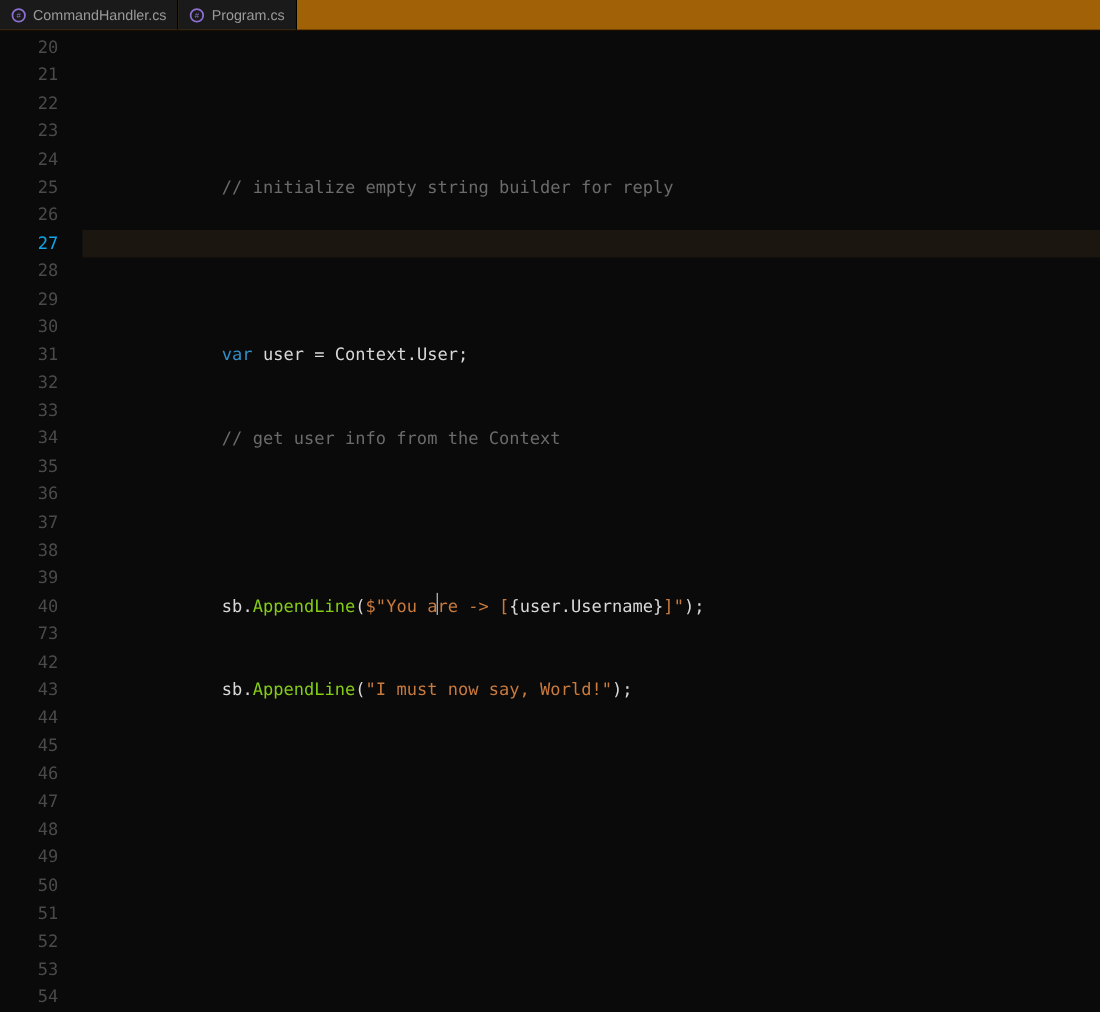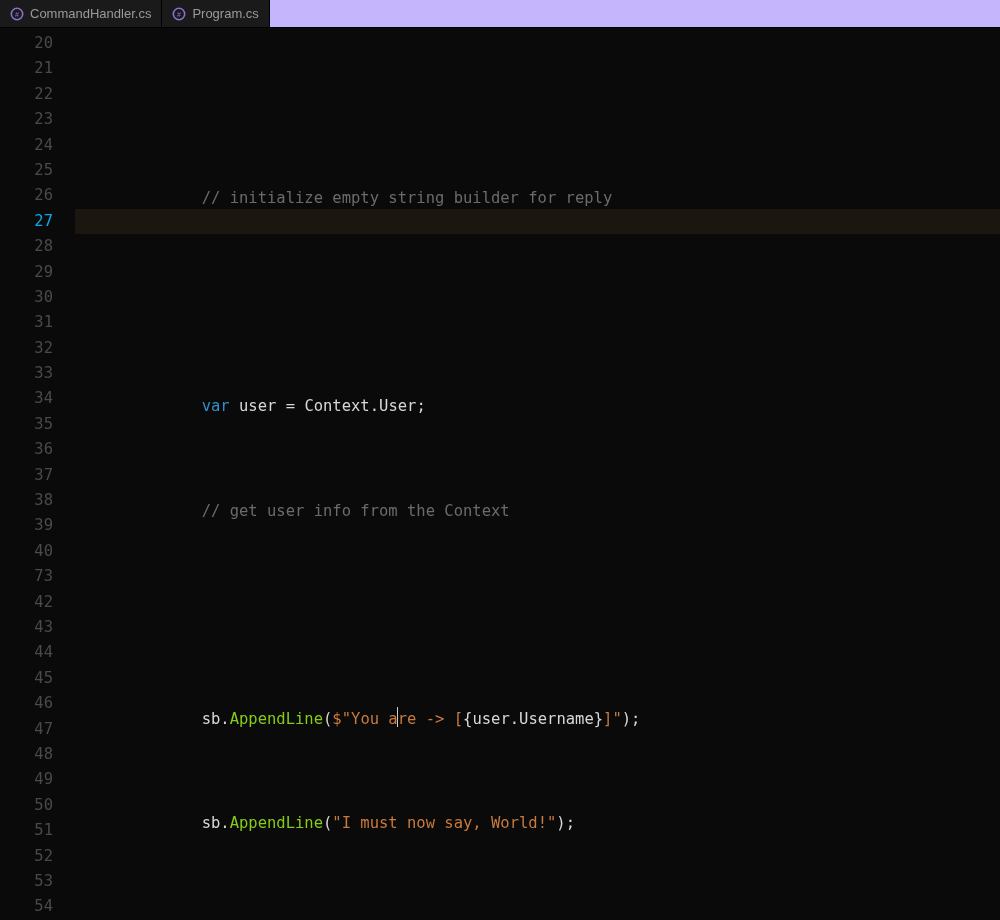--- a/index.html
+++ b/index.html
@@ -8,21 +8,21 @@
     font-family: "SF Mono", "Monaco", "Menlo", "Consolas", monospace;
     font-size: 15.5px;
     color: #ddd;
     overflow: hidden;
     width: 1000px;
     height: 920px;
   }
   .tabbar {
     display: flex;
     height: 28px;
-    background: #c4b5fd;
+    background: #a16207;
     border-bottom: 1px solid #000;
     font-family: -apple-system, "Segoe UI", sans-serif;
     font-size: 13px;
     align-items: stretch;
   }
   .tab {
     display: flex;
     align-items: center;
     padding: 0 10px 0 10px;
     gap: 6px;
@@ -62,21 +62,21 @@
   .gutter .ln { padding-right: 22px; height: 25.4px; }
   .gutter .ln.current { color: #0ea5e9; }
   .code {
     flex: 1;
     padding-top: 3px;
     line-height: 25.4px;
     white-space: pre;
     position: relative;
     padding-left: 80px;
   }
-  .line { height: 25.4px; margin-top: 28px; }
+  .line { height: 25.4px; }
   .hl-line {
     position: absolute;
     left: 0; right: 0;
     height: 25.4px;
     background: #1b1710;
     z-index: 0;
   }
   .code .line, .gutter .ln { position: relative; z-index: 1; }
   .cursor {
     display:inline-block;

